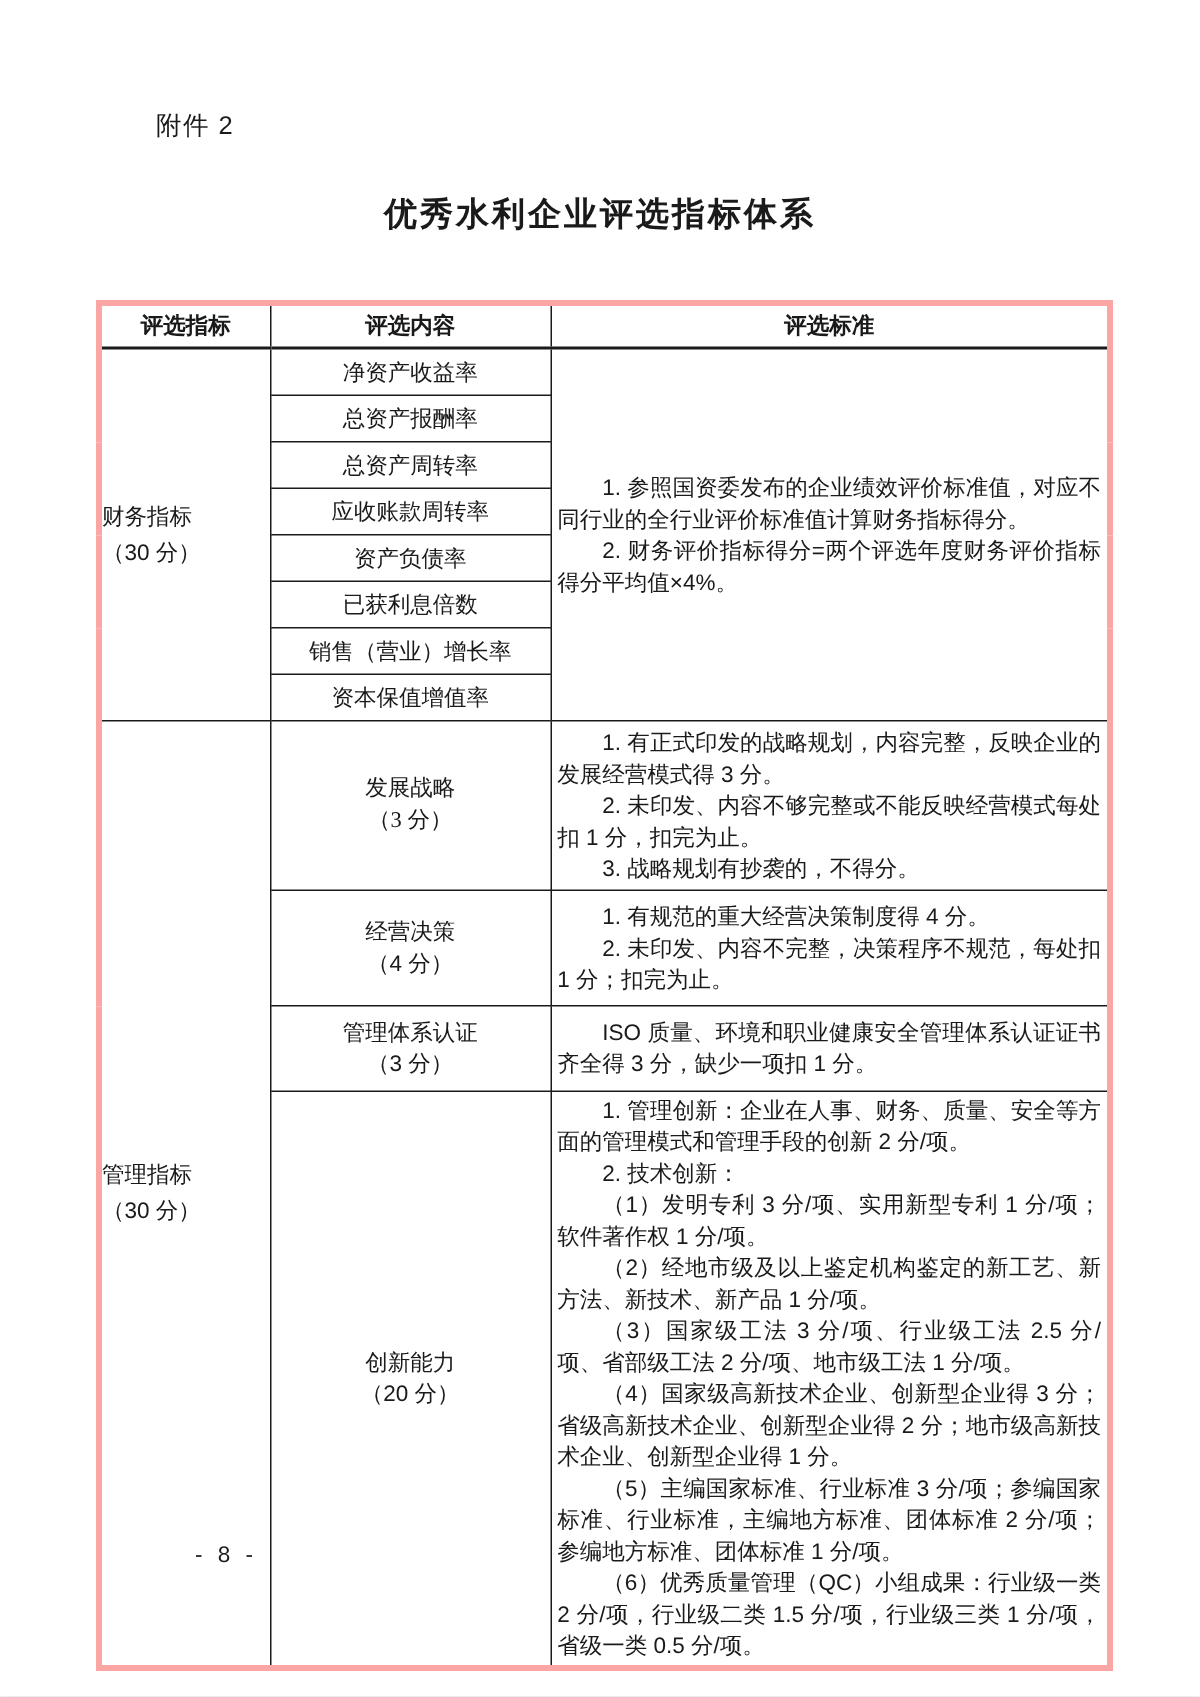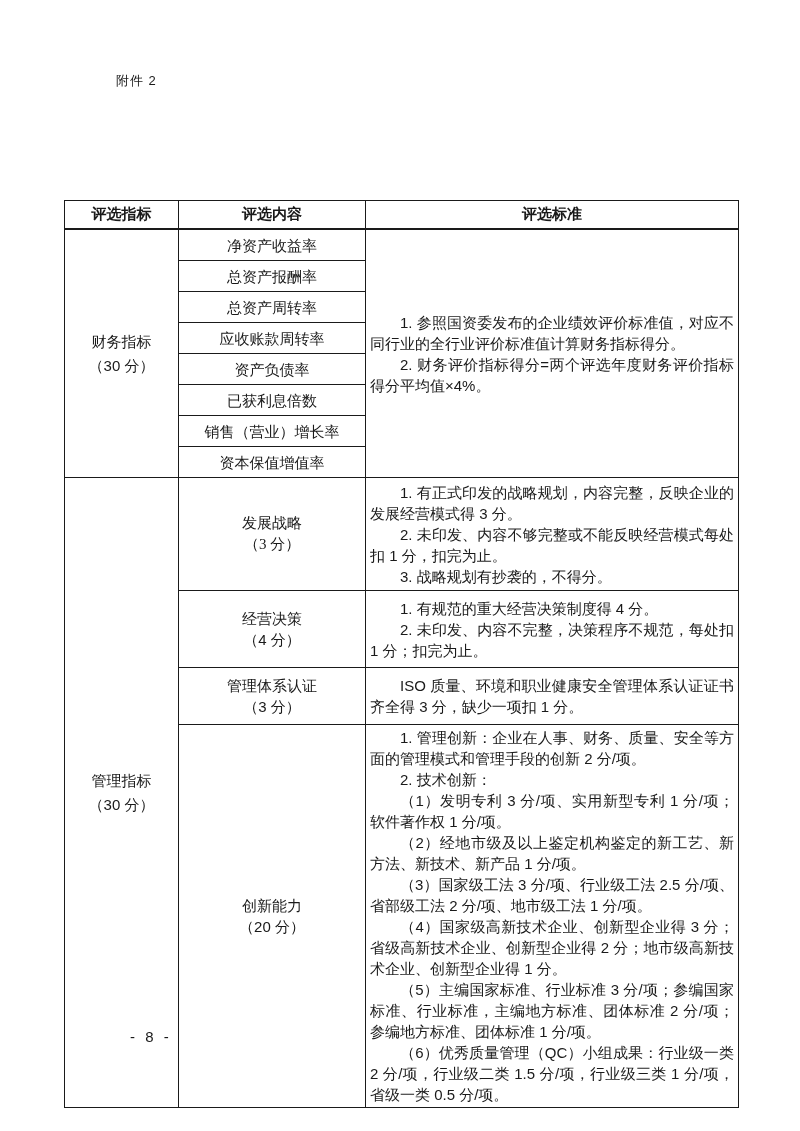--- a/index.html
+++ b/index.html
@@ -13,61 +13,61 @@
     height: 1131px;
     margin: 0 auto;
     background: #ffffff;
     color: #1a1a1a;
     font-family: "Liberation Sans", sans-serif;
     overflow: hidden;
     box-shadow: 0 0 4px rgba(0,0,0,.15);
   }
   .attachment {
     position: absolute;
-    left: 116px;
+    left: 104px;
     top: 72px;
-    font-size: 13px;
+    font-size: 17px;
     letter-spacing: 1px;
   }
   .doc-title {
     position: absolute;
     left: 0;
     top: 128px;
     width: 100%;
     margin: 0;
     text-align: center;
     font-size: 22px;
     font-weight: bold;
     letter-spacing: 2px;
   }
   table.criteria {
     position: absolute;
     left: 64px;
     top: 200px;
     width: 674px;
     border-collapse: collapse;
     table-layout: fixed;
-    border: 1px solid #fca5a5;
+    border: 4px solid #fca5a5;
   }
   table.criteria th,
   table.criteria td {
     border: 1px solid #1a1a1a;
     font-size: 15px;
     font-weight: normal;
     overflow: hidden;
   }
   table.criteria thead th {
     height: 25px;
     font-weight: bold;
     text-align: center;
     vertical-align: middle;
     border-bottom-width: 2px;
   }
   td.c-ind {
-    text-align: center;
+    text-align: left;
     vertical-align: middle;
     padding: 0;
     line-height: 24px;
   }
   td.c-content {
     text-align: center;
     vertical-align: middle;
     padding: 4px;
     line-height: 21px;
   }
@@ -94,20 +94,21 @@
     letter-spacing: 3px;
   }
 </style>
 </head>
 <body>
 
 <div class="page">
 
   <div class="attachment">附件 2</div>
 
+  <h1 class="doc-title">优秀水利企业评选指标体系</h1>
 
   <table class="criteria">
     <colgroup>
       <col style="width:114px">
       <col style="width:187px">
       <col style="width:373px">
     </colgroup>
     <thead>
       <tr>
         <th>评选指标</th>

